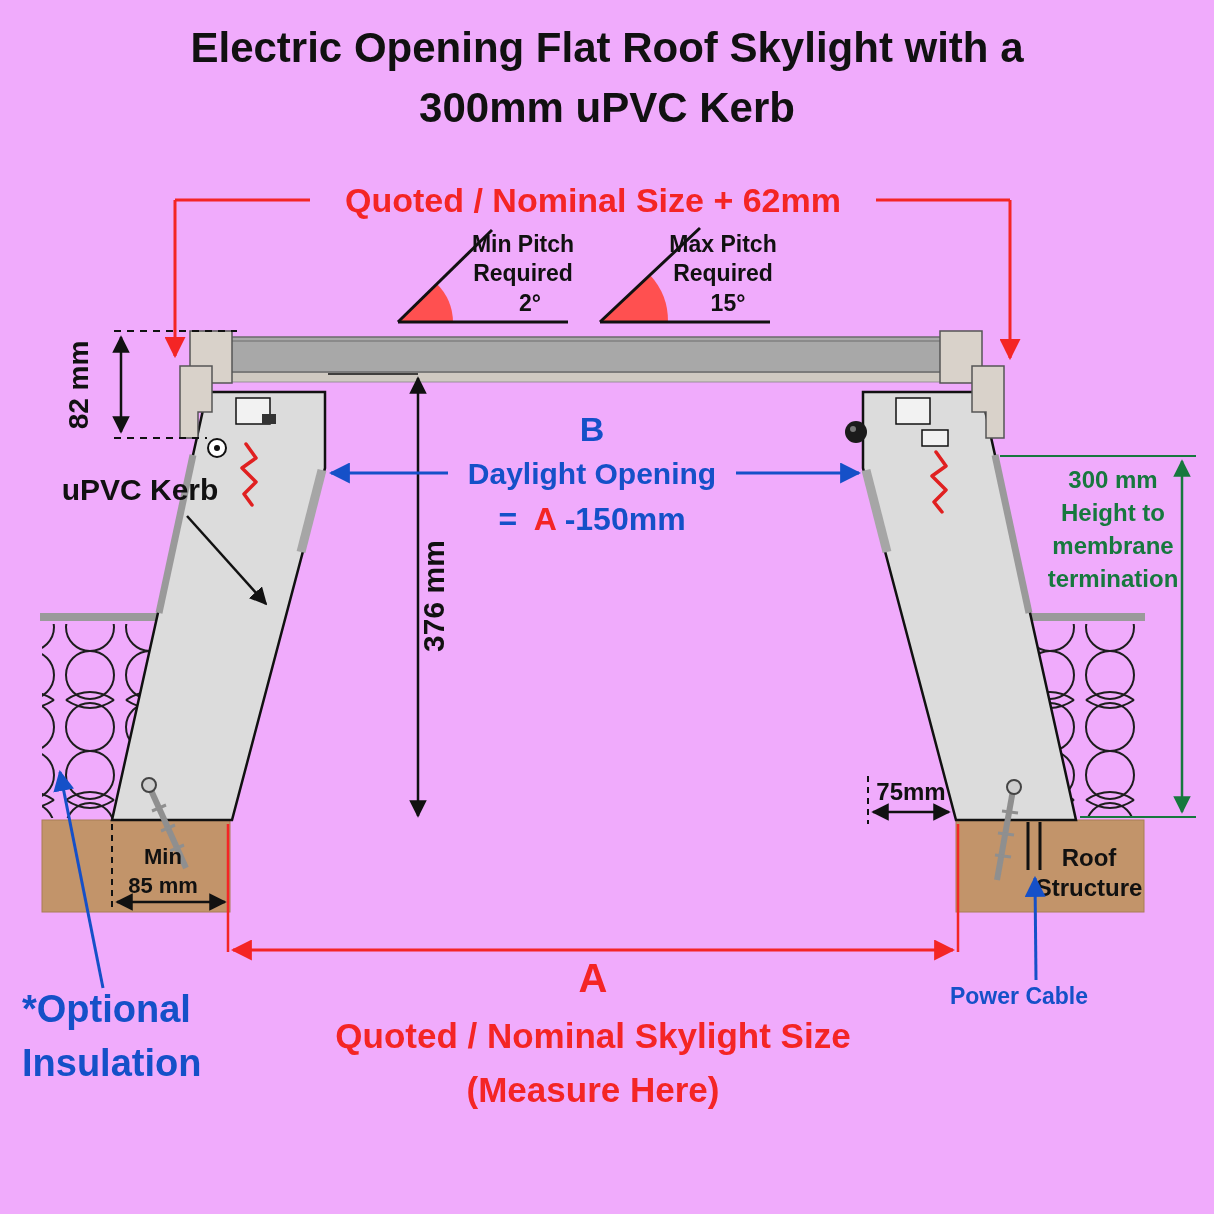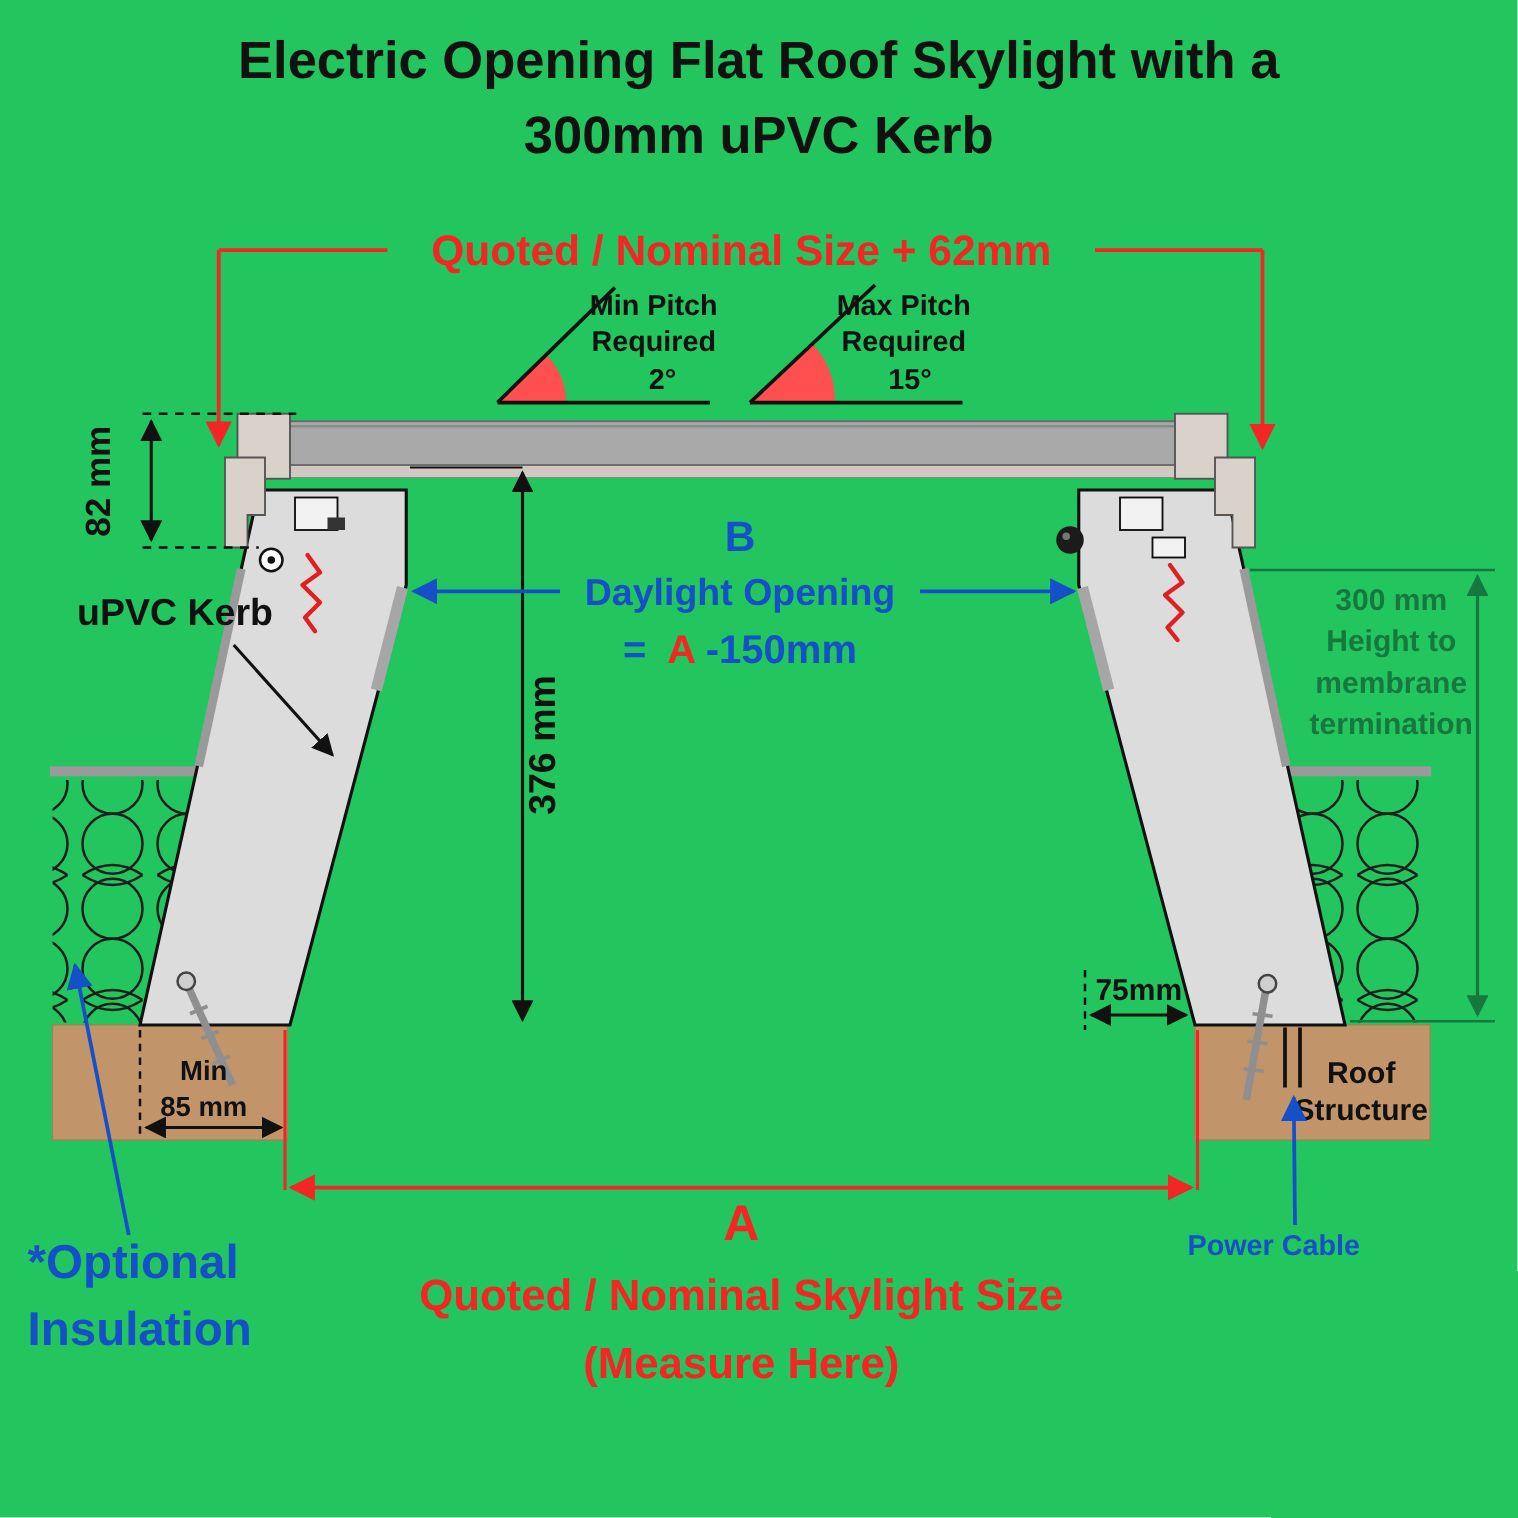--- a/index.html
+++ b/index.html
@@ -1,16 +1,16 @@
 <!DOCTYPE html>
 <html><head>
 <meta charset="utf-8">
 <style>
   html,body{margin:0;padding:0;background:#ffffff;}
-  .stage{width:1214px;height:1214px;background:#22c55e;position:relative;overflow:hidden;}
+  .stage{width:1214px;height:1214px;background:#f0abfc;position:relative;overflow:hidden;}
   svg text{font-family:"Liberation Sans",sans-serif;font-weight:700;}
 </style>
 </head>
 <body>
 
 <div class="stage">
 <svg width="1214" height="1214" viewBox="0 0 1214 1214" xmlns="http://www.w3.org/2000/svg">
   <defs>
     <marker id="aR" viewBox="0 0 10 10" refX="9" refY="5" markerWidth="7" markerHeight="7" orient="auto-start-reverse">
           <path d="M0,0L10,5L0,10z" fill="#f42525"></path>

